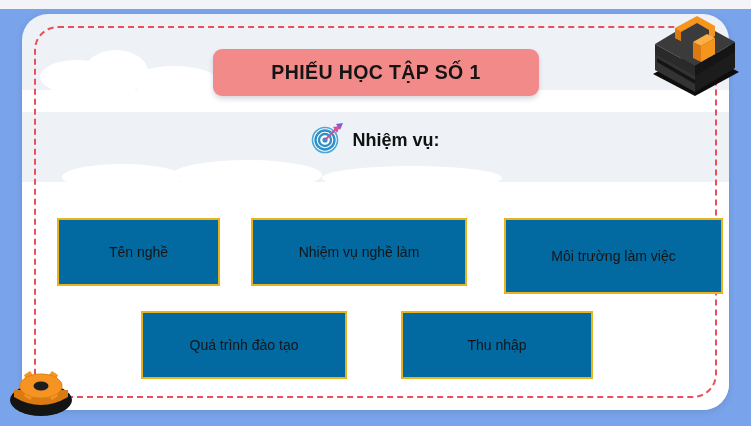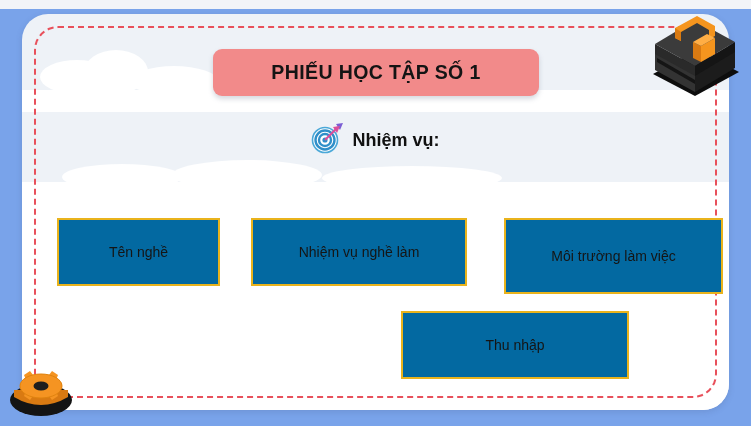--- a/index.html
+++ b/index.html
@@ -148,21 +148,21 @@
     justify-content: center;
     box-sizing: border-box;
     font-size: 14px;
     color: #151515;
     white-space: nowrap;
   }
   .box-1 { left: 57px;  top: 218px; width: 163px; height: 68px; }
   .box-2 { left: 251px; top: 218px; width: 216px; height: 68px; }
   .box-3 { left: 489px; top: 218px; width: 219px; height: 76px; margin-left: 15px; }
   .box-4 { left: 141px; top: 311px; width: 206px; height: 68px; }
-  .box-5 { left: 401px; top: 311px; width: 228px; height: 68px; }
+  .box-5 { left: 401px; top: 311px; width: 192px; height: 68px; }
 
   
   .toolbox-icon {
     position: absolute;
     left: 645px;
     top: 2px;
   }
   .gear-icon {
     position: absolute;
     left: 4px;
@@ -214,20 +214,23 @@
 
     <div class="box box-1">
       <span>Tên nghề</span>
     </div>
     <div class="box box-2">
       <span>Nhiệm vụ nghề làm</span>
     </div>
     <div class="box box-3">
       <span>Môi trường làm việc</span>
     </div>
+    <div class="box box-4">
+      <span>Quá trình đào tạo</span>
+    </div>
     <div class="box box-5">
       <span>Thu nhập</span>
     </div>
 
     <span class="toolbox-icon">
       <svg width="100" height="100" viewBox="0 0 100 100">
 
         <polygon points="8,72 50,94 94,70 52,48" fill="#0d0d0d"></polygon>
 
         <polygon points="10,44 10,68 50,90 50,64" fill="#333333"></polygon>

